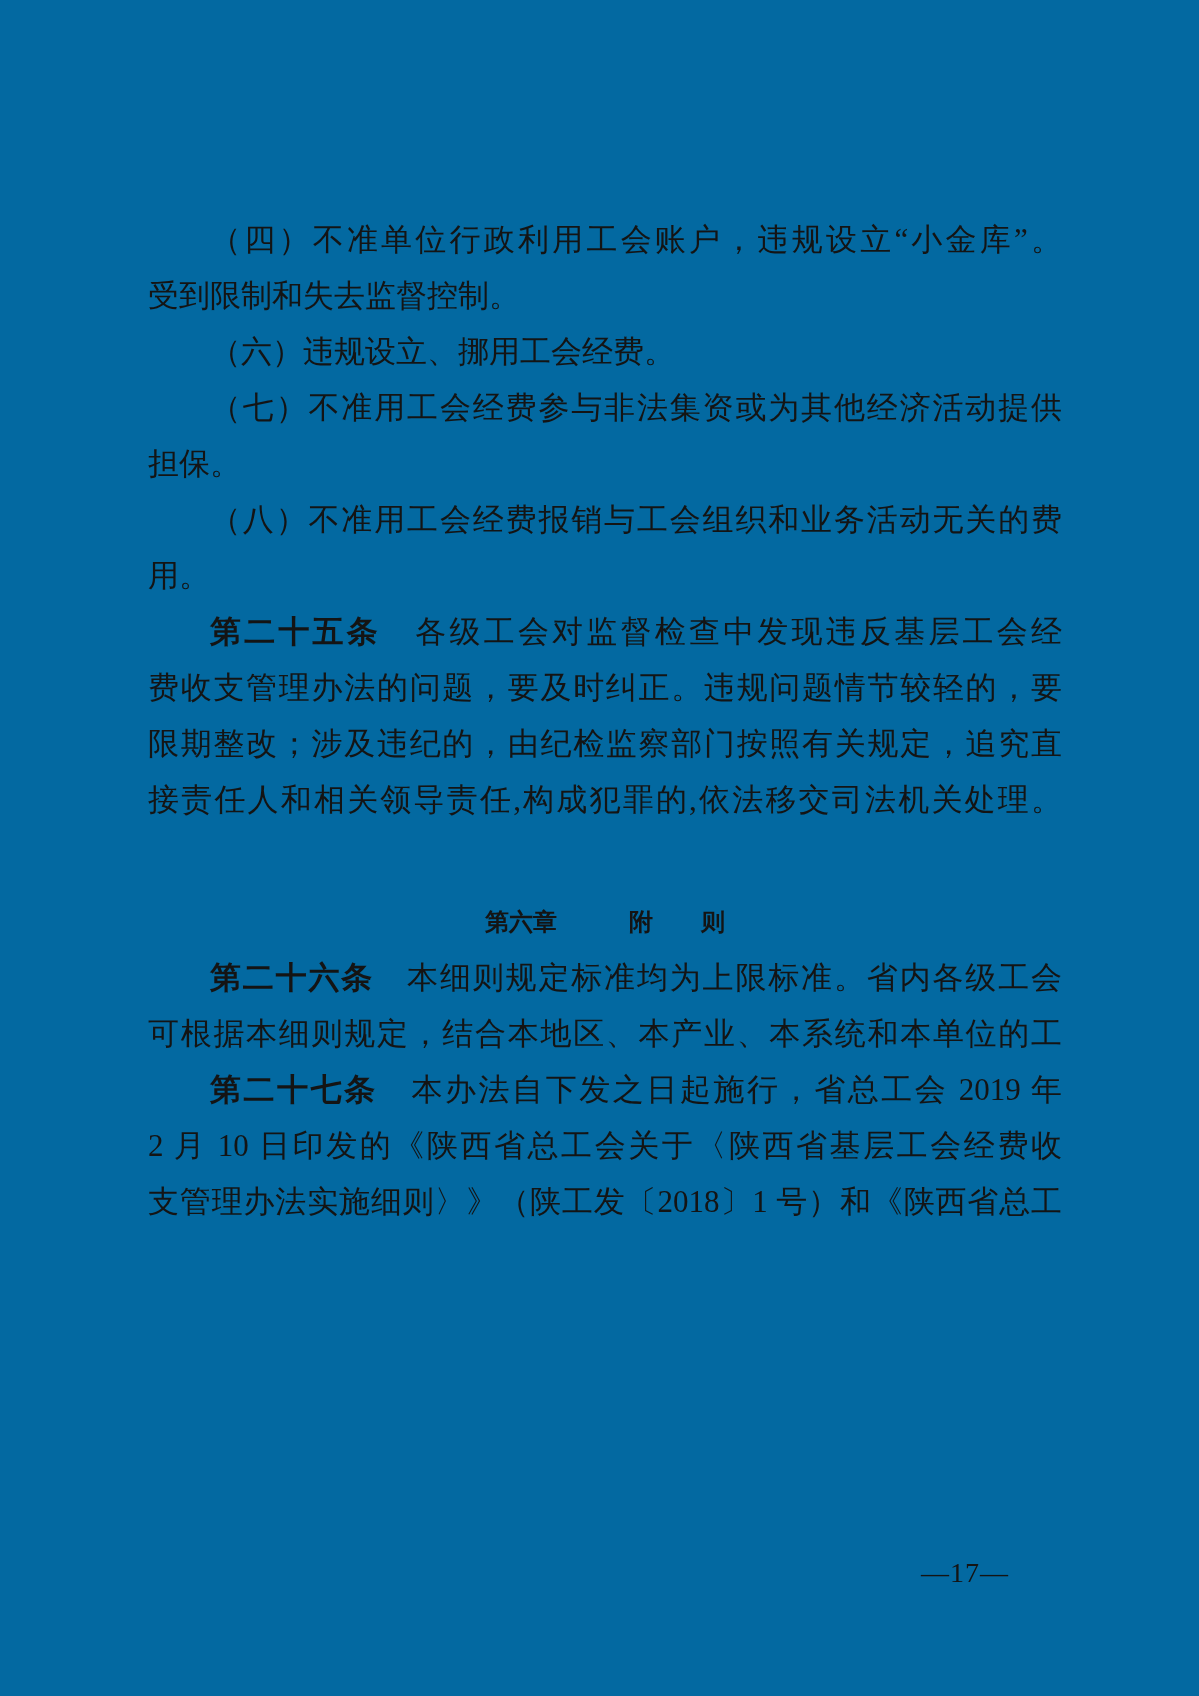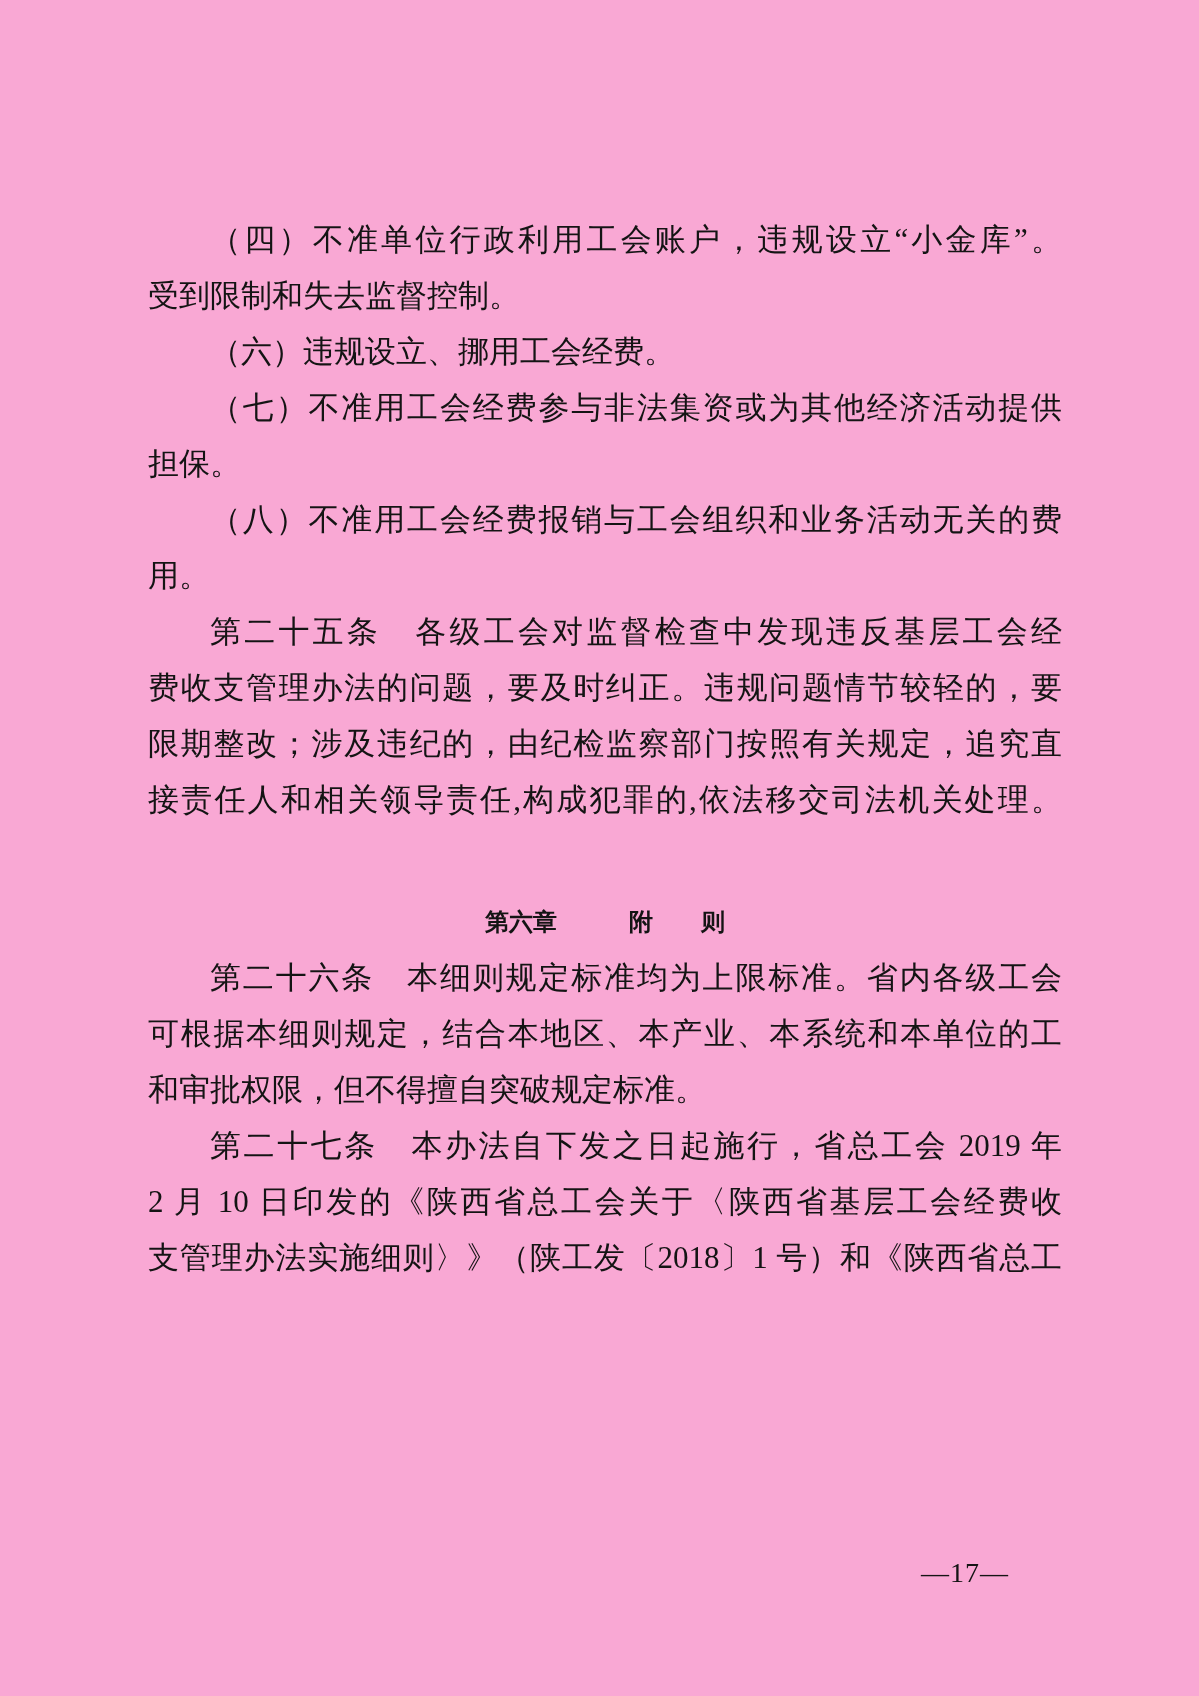--- a/index.html
+++ b/index.html
@@ -4,21 +4,21 @@
 <style>
   html, body {
     margin: 0;
     padding: 0;
     background: #ffffff;
   }
   .page {
     position: relative;
     width: 1199px;
     height: 1696px;
-    background: #f9a8d4;
+    background: #0369a1;
     overflow: hidden;
     font-family: "Liberation Serif", "DejaVu Serif", serif;
     color: #141414;
   }
   .text-block {
     position: absolute;
     left: 148px;
     top: 212px;
     width: 914px;
   }
@@ -32,21 +32,21 @@
   .indent {
     text-indent: 2em;
   }
   .justify {
     text-align: justify;
     text-align-last: justify;
     text-justify: inter-character;
   }
   .bold-term {
     font-family: "Liberation Sans", "DejaVu Sans", sans-serif;
-    font-weight: 400;
+    font-weight: 700;
   }
   .heading {
     margin-top: 66px;
     text-align: center;
     text-align-last: center;
     font-size: 24px;
     font-family: "Liberation Sans", "DejaVu Sans", sans-serif;
     font-weight: 700;
   }
   .page-number {
@@ -75,21 +75,20 @@
 
     <div class="line indent justify"><span class="bold-term">第二十五条</span><span>　各级工会对监督检查中发现违反基层工会经</span></div>
     <div class="line justify">费收支管理办法的问题，要及时纠正。违规问题情节较轻的，要</div>
     <div class="line justify">限期整改；涉及违纪的，由纪检监察部门按照有关规定，追究直</div>
     <div class="line justify">接责任人和相关领导责任,构成犯罪的,依法移交司法机关处理。</div>
 
     <div class="line heading">第六章　　　附　　则</div>
 
     <div class="line indent justify"><span class="bold-term">第二十六条</span><span>　本细则规定标准均为上限标准。省内各级工会</span></div>
     <div class="line justify">可根据本细则规定，结合本地区、本产业、本系统和本单位的工</div>
-    <div class="line">和审批权限，但不得擅自突破规定标准。</div>
 
     <div class="line indent justify"><span class="bold-term">第二十七条</span><span>　本办法自下发之日起施行，省总工会 2019 年</span></div>
     <div class="line justify">2 月 10 日印发的《陕西省总工会关于〈陕西省基层工会经费收</div>
     <div class="line justify">支管理办法实施细则〉》（陕工发〔2018〕1 号）和《陕西省总工</div>
 
   </div>
 
   <div class="page-number">—17—</div>
 </div>
 

